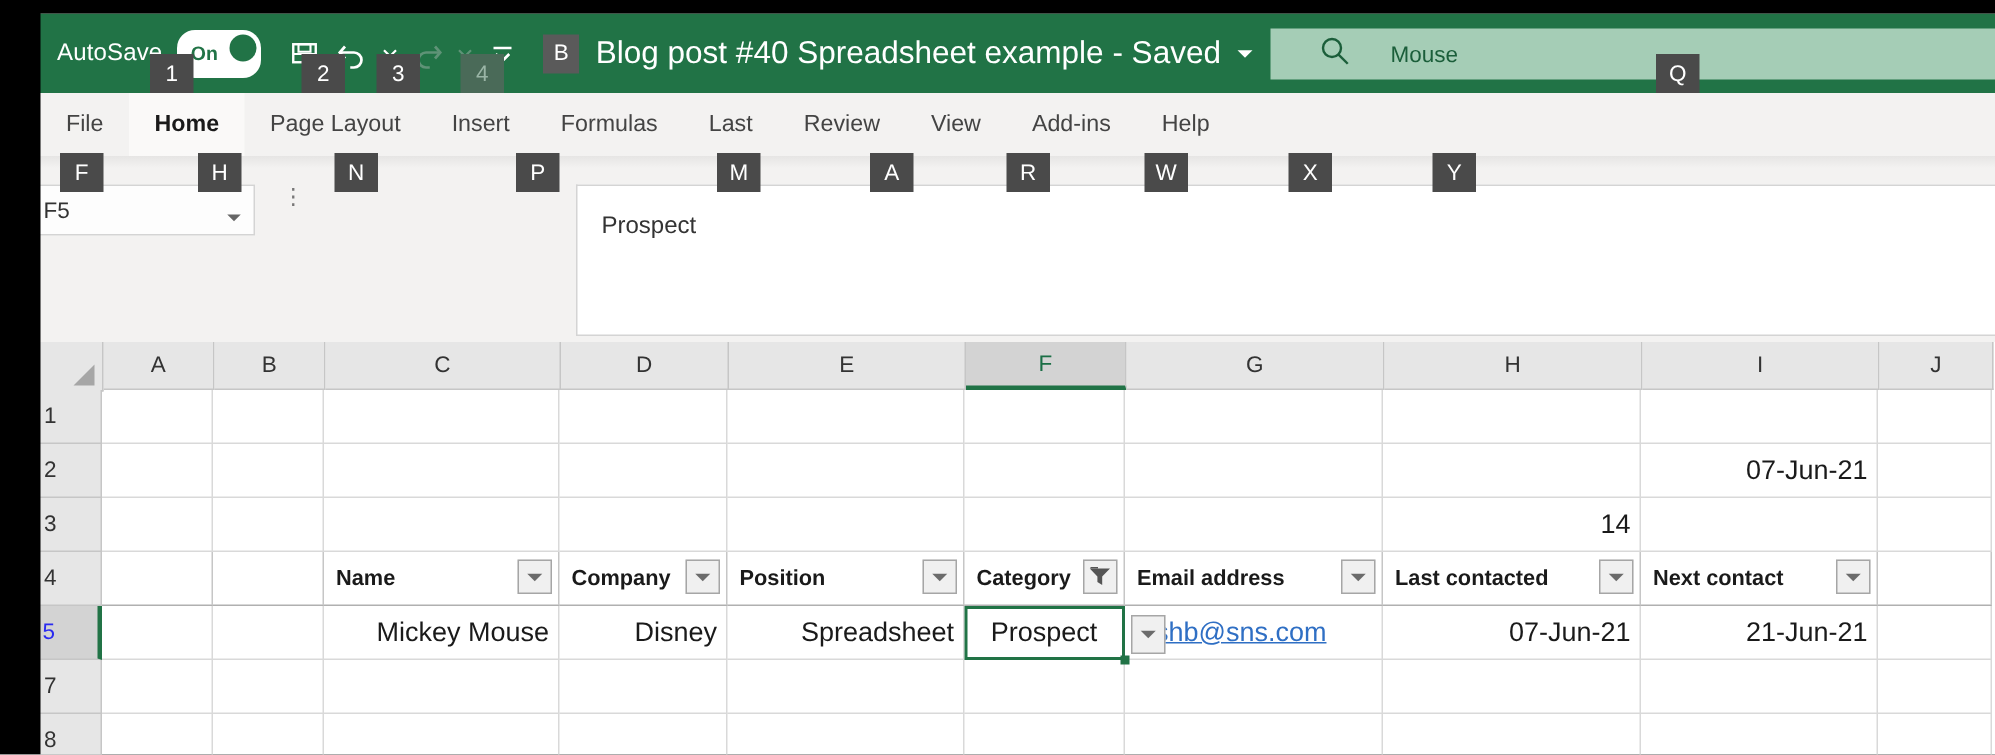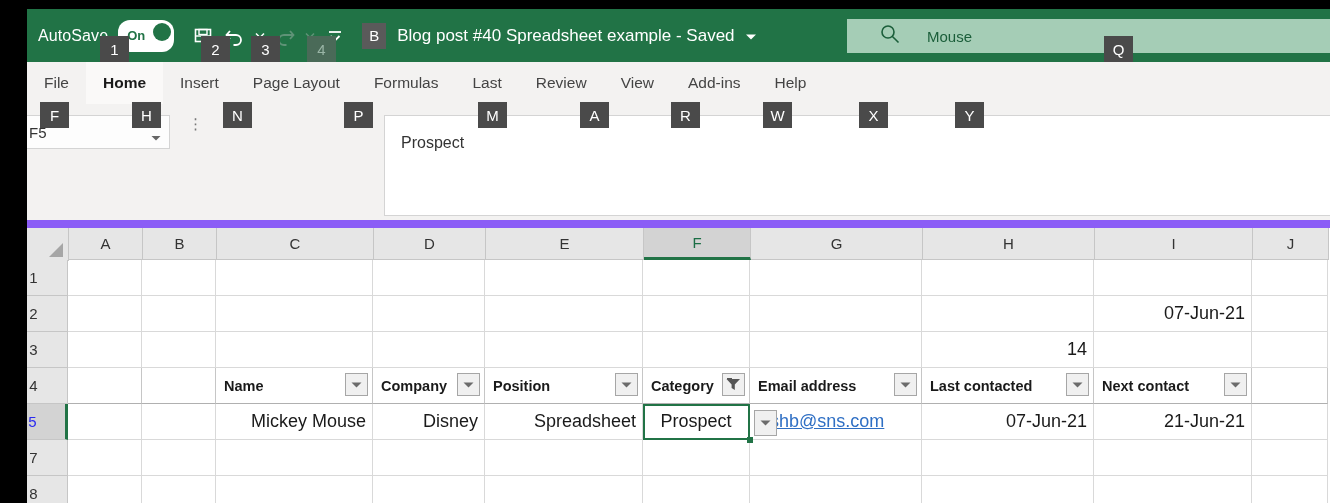--- a/index.html
+++ b/index.html
@@ -8,21 +8,21 @@
   }
   body {
     width: 1330px; height: 503px;
     overflow: hidden;
     font-family: "Liberation Sans", sans-serif;
     -webkit-font-smoothing: antialiased;
   }
   .app {
     position: relative;
     width: 1330px; height: 503px;
-    background: #8b5cf6;
+    background: #e5e5e5;
     overflow: hidden;
   }
 
   
   .titlebar {
     position: absolute; left: 0; top: 9px;
     width: 1330px; height: 53px;
     background: #217346;
     display: flex; align-items: center;
   }
@@ -65,21 +65,21 @@
     width: 16px; height: 30px;
     display: flex; align-items: center; justify-content: center;
   }
   .doc-badge {
     width: 24px; height: 26px; background: #5a5a5a;
     color: #fff; font-size: 15px;
     display: flex; align-items: center; justify-content: center;
     margin-left: 12px;
   }
   .doc-title {
-    color: #ffffff; font-size: 17px; margin-left: 11px;
+    color: #ffffff; font-size: 21px; margin-left: 11px;
     white-space: nowrap;
   }
   .doc-caret { margin-left: 10px; }
 
   .searchbox {
     position: absolute; left: 847px; top: 19px;
     width: 483px; height: 34px;
     background: #a5cdb6;
     display: flex; align-items: center;
   }
@@ -105,21 +105,21 @@
     background: #faf9f8; color: #1a1a1a; font-weight: bold;
   }
   .ribbon-sep {
     position: absolute; left: 0; top: 104px;
     width: 1330px; height: 8px;
     background: linear-gradient(#e6e5e4,#f3f2f1);
   }
 
   
   .fbar {
-    position: absolute; left: 0; top: 104px;
+    position: absolute; left: 0; top: 112px;
     width: 1330px; height: 116px;
     background: #f3f2f1;
   }
   .namebox {
     position: absolute; left: 18px; top: 11px;
     width: 150px; height: 32px;
     background: #fdfdfd; border: 1px solid #d4d4d4;
     display: flex; align-items: center;
   }
   .namebox .nb-text { font-size: 15px; color: #333; margin-left: 10px; }
@@ -307,22 +307,22 @@
         <line x1="13.2" y1="13.2" x2="19.5" y2="19.5" stroke="#1b5e3a" stroke-width="1.6"></line>
       </svg>
     </span>
     <span class="search-text">Mouse</span>
   </div>
 
   <div class="ribbon">
     <div class="tabs" id="tabs-container">
         <div class="tab">File</div>
         <div class="tab active">Home</div>
+        <div class="tab">Page Layout</div>
         <div class="tab">Insert</div>
-        <div class="tab">Page Layout</div>
         <div class="tab">Formulas</div>
         <div class="tab">Last</div>
         <div class="tab">Review</div>
         <div class="tab">View</div>
         <div class="tab">Add-ins</div>
         <div class="tab">Help</div>
       </div>
   </div>
   <div class="ribbon-sep"></div>
 

